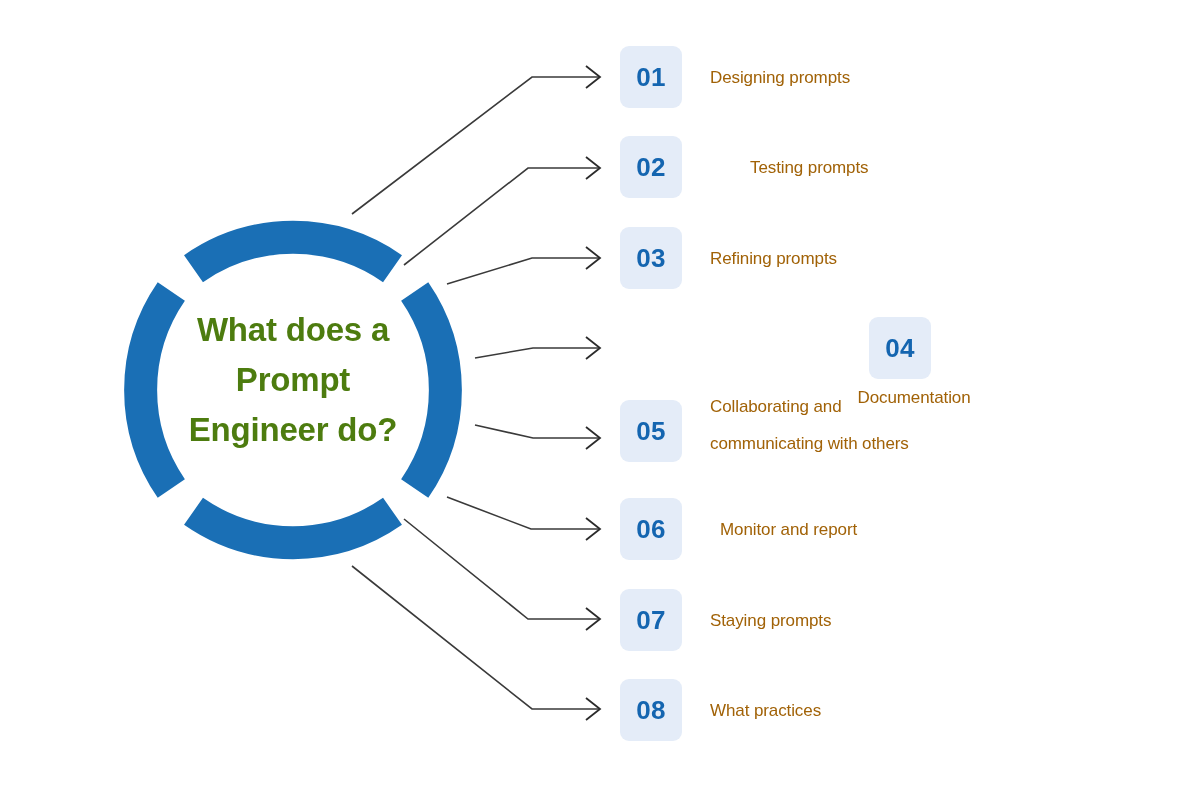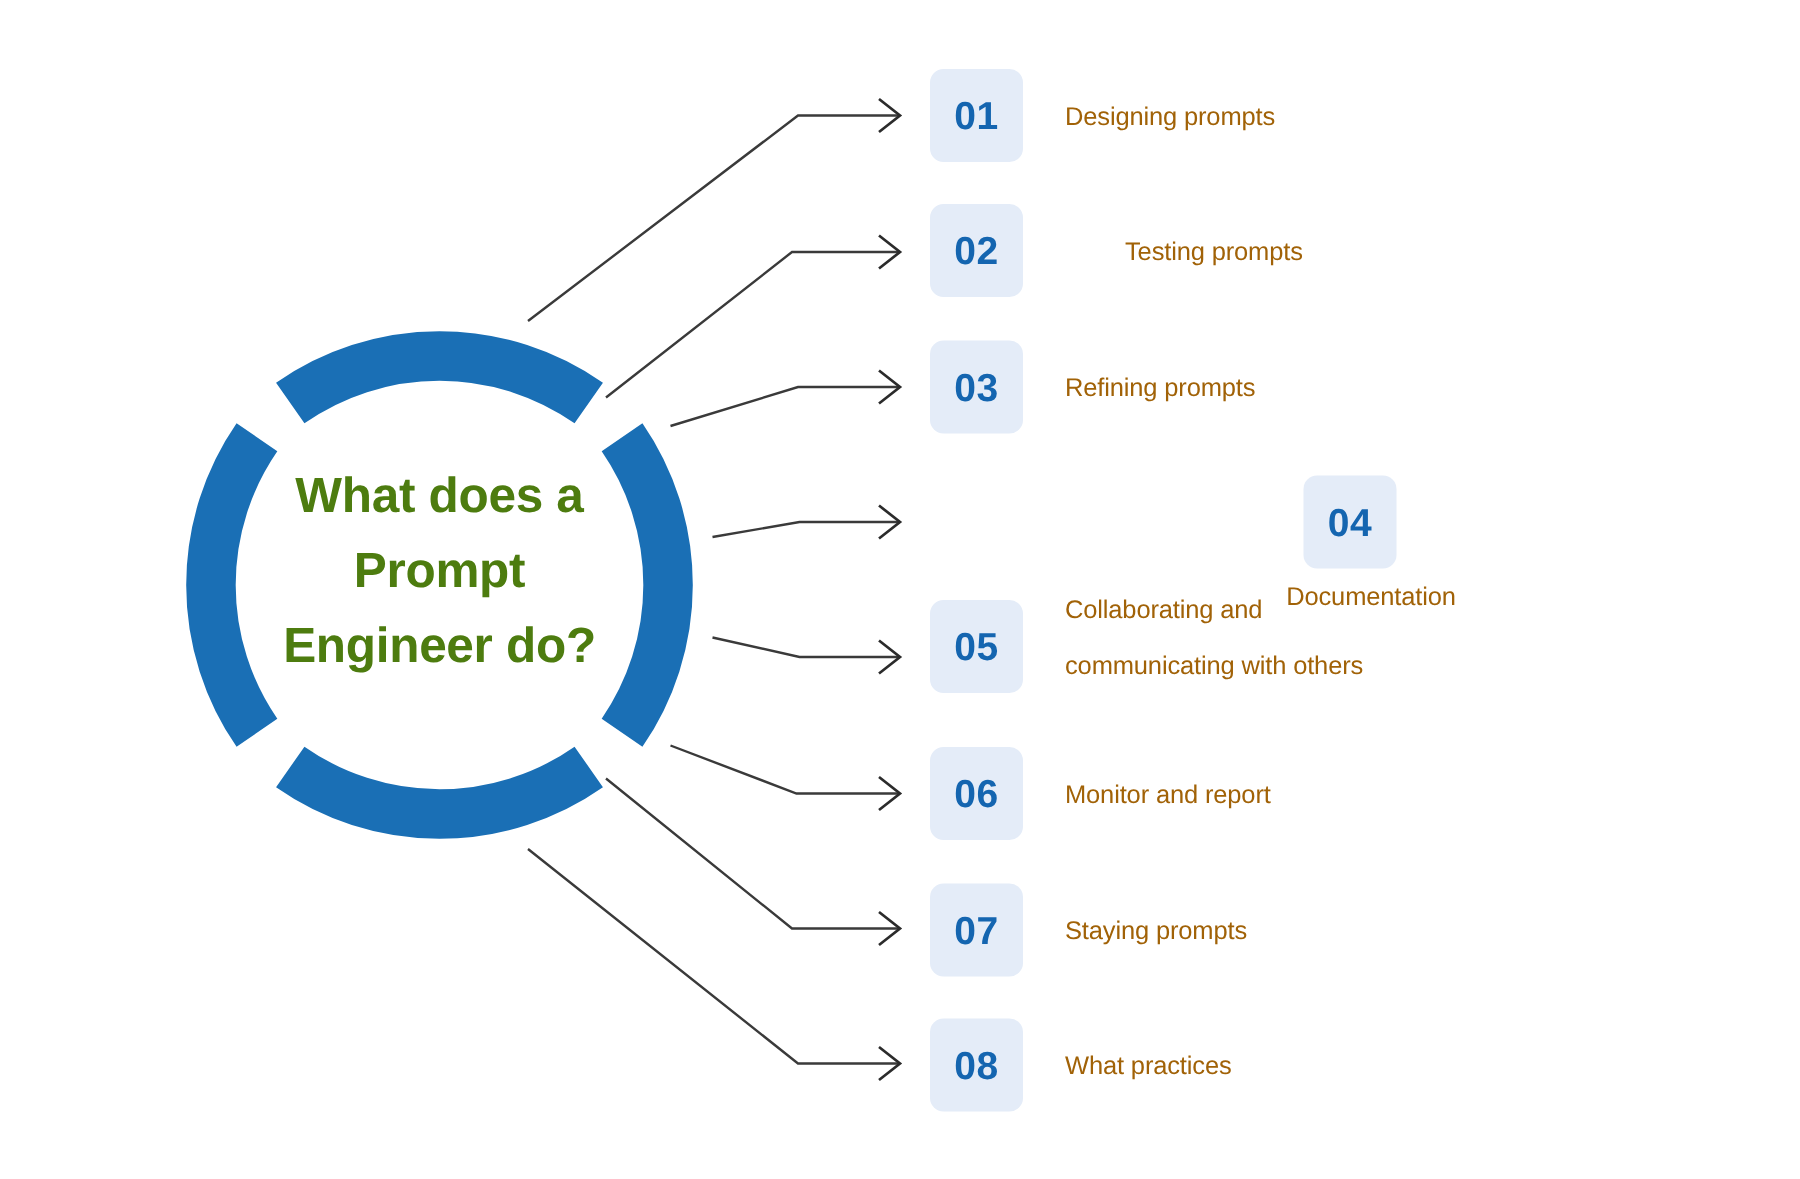--- a/index.html
+++ b/index.html
@@ -150,21 +150,21 @@
       <div class="item-badge">04</div>
       <div class="item-label">Documentation</div>
     </div>
 
     <div class="item-row" style="top:400px;align-items:flex-end;">
       <div class="item-badge">05</div>
       <div class="item-label">Collaborating and
 communicating with others</div>
     </div>
 
-    <div class="item-row" style="top:498px;">
+    <div class="item-row" style="top:498px;gap:10px;">
       <div class="item-badge">06</div>
       <div class="item-label">Monitor and report</div>
     </div>
 
     <div class="item-row" style="top:589px;">
       <div class="item-badge">07</div>
       <div class="item-label">Staying prompts</div>
     </div>
 
     <div class="item-row" style="top:679px;">

